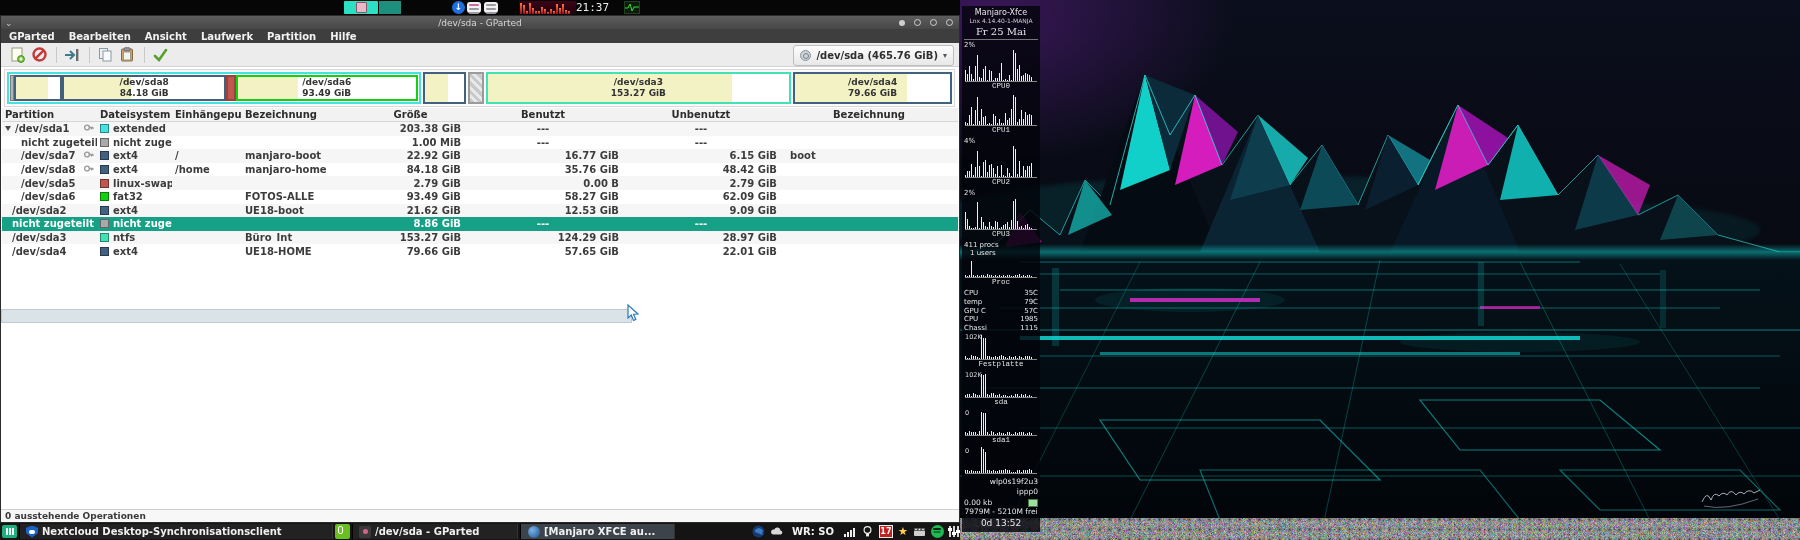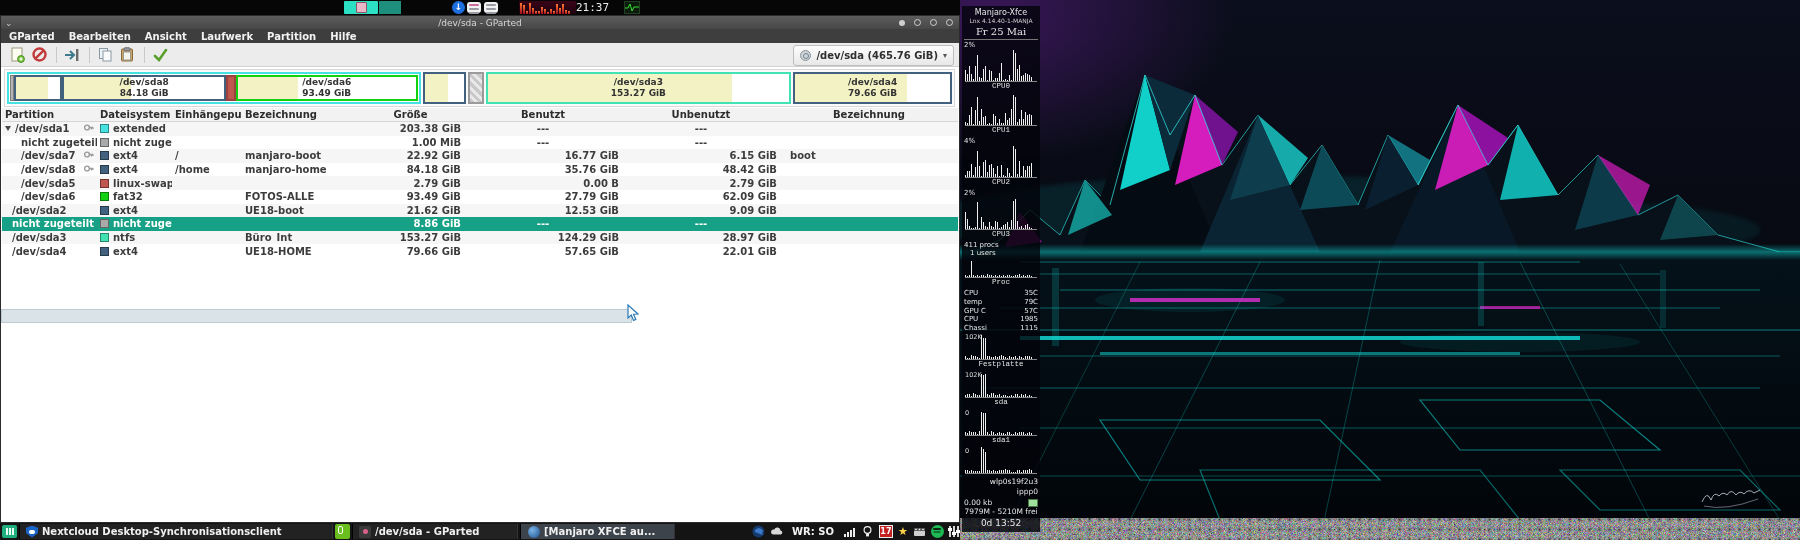--- a/index.html
+++ b/index.html
@@ -371,21 +371,21 @@
         <div class="cell " style="padding-left: 10px;"></div>
       </div>
       <div class="trow">
         <div class="cell c-part" style="padding-left: 19px;">
           <span>/dev/sda6</span>
         </div>
         <div class="cell"><span class="swatch" style="background: rgb(17, 209, 17);"></span><span class="fsname">fat32</span></div>
         <div class="cell "></div>
         <div class="cell ">FOTOS-ALLE</div>
         <div class="cell c-right">93.49 GiB</div>
-        <div class="cell c-right">27.79 GiB</div>
+        <div class="cell c-right">58.27 GiB</div>
         <div class="cell c-right">62.09 GiB</div>
         <div class="cell " style="padding-left: 10px;"></div>
       </div>
       <div class="trow">
         <div class="cell c-part" style="padding-left: 10px;">
           <span>/dev/sda2</span>
         </div>
         <div class="cell"><span class="swatch" style="background: rgb(66, 97, 126);"></span><span class="fsname">ext4</span></div>
         <div class="cell "></div>
         <div class="cell ">UE18-boot</div>
@@ -432,20 +432,21 @@
       </div>
     </div>
 
   <div id="hbar"></div>
   <div id="cursor">
     <svg width="12" height="18" viewBox="0 0 12 18">
         <path d="M1,1 L1,14 L4.3,11 L6.5,16.5 L8.8,15.4 L6.6,10.2 L11,10 Z" fill="#fdfdfd" stroke="#2a7ab8" stroke-width="1.2"></path>
       </svg>
   </div>
 
+  <div id="statusbar">0 ausstehende Operationen</div>
 </div>
 
 <div class="abs" id="taskbar">
   <div id="tb-menu">
       <i></i>
       <i></i>
       <i></i>
     </div>
   <div id="taskbtns" style="display:flex;align-items:center;gap:2px;">
       <div class="taskbtn" style="max-width: 300px; min-width: 300px;">

